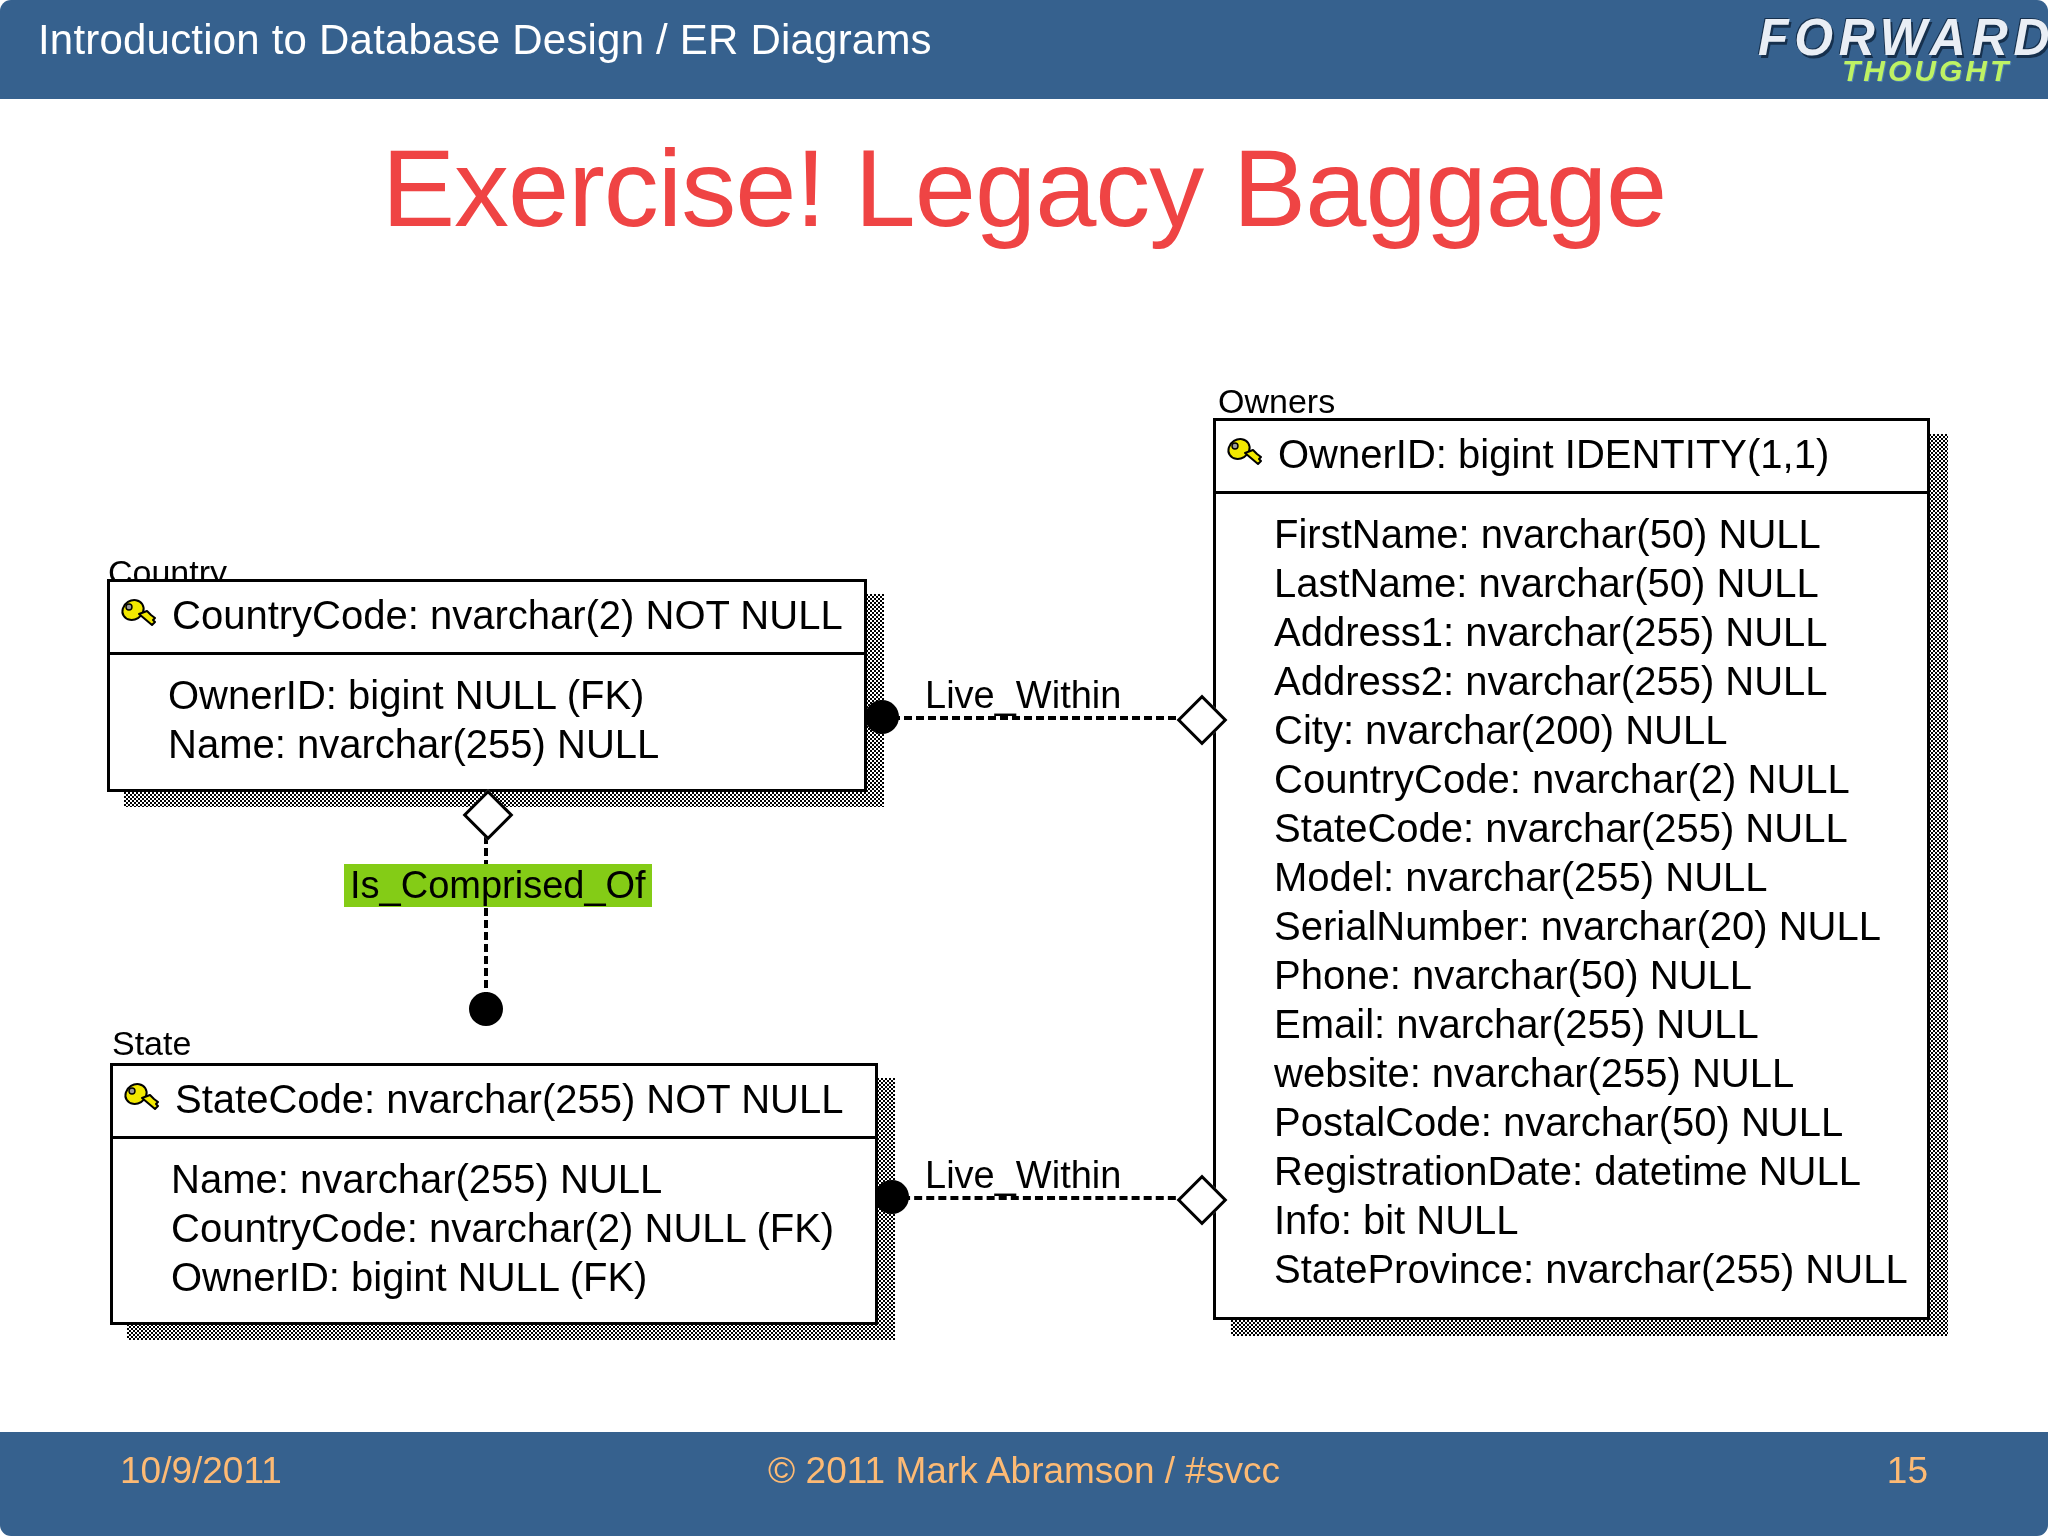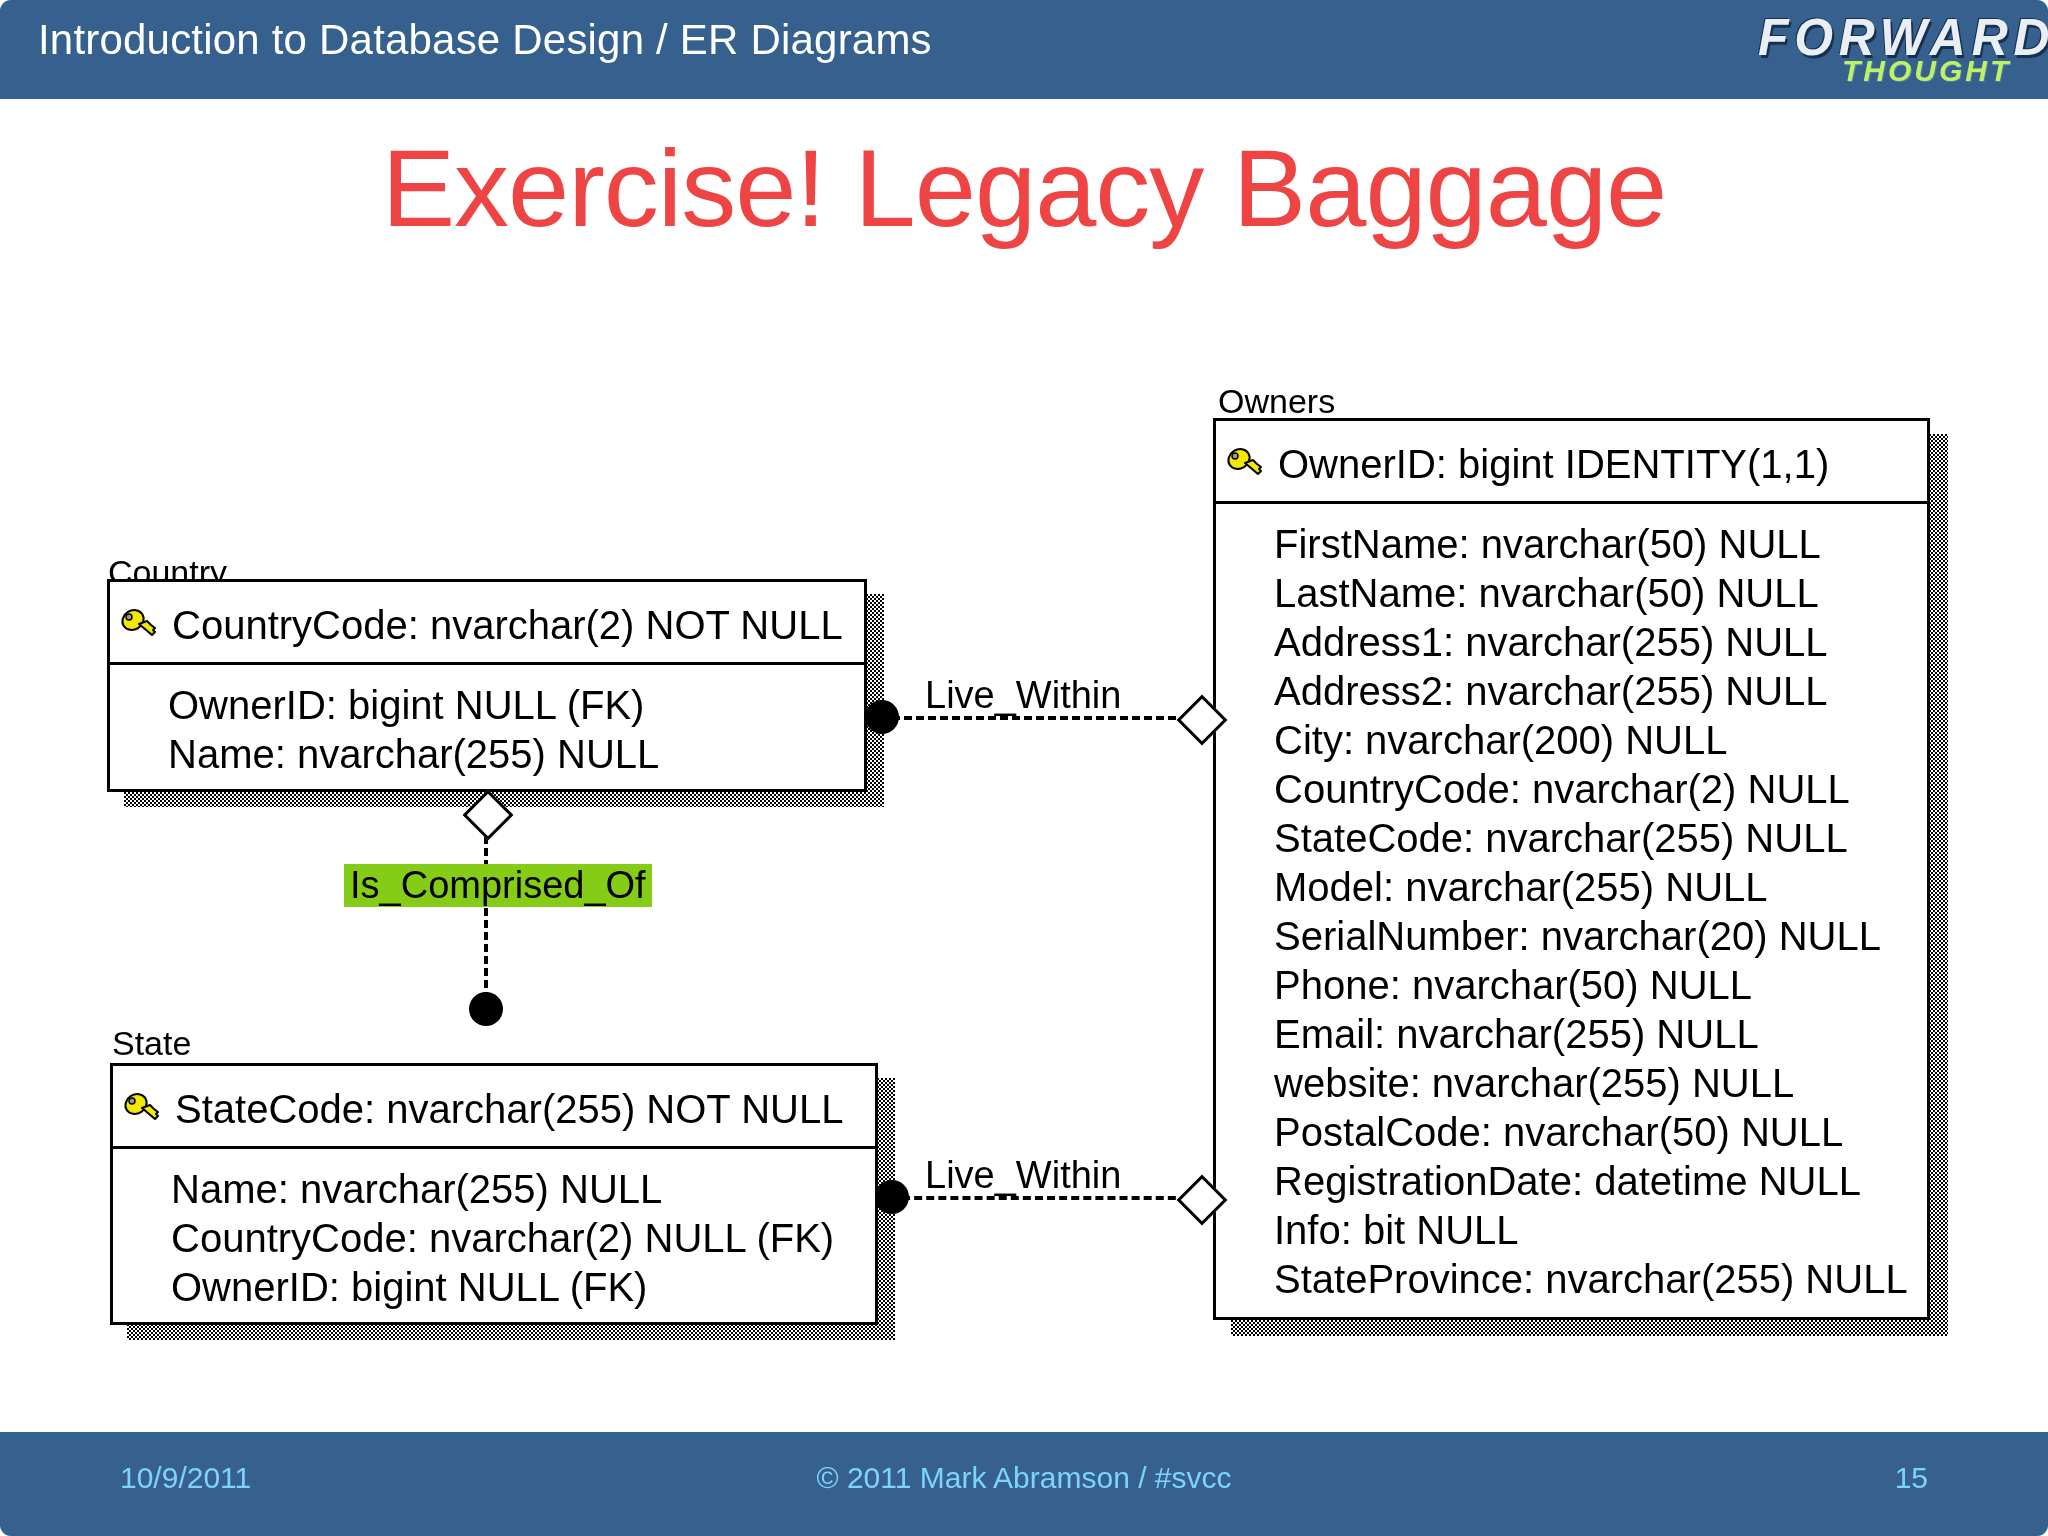--- a/index.html
+++ b/index.html
@@ -117,21 +117,21 @@
     position: absolute;
     font-size: 34px;
     color: #000000;
     white-space: nowrap;
     font-family: "Liberation Sans", sans-serif;
   }
   .pk-row {
     position: relative;
     box-sizing: border-box;
     border-bottom: 3px solid #000000;
-    padding: 20px 10px 14px 10px;
+    padding: 10px 10px 14px 10px;
     display: flex;
     align-items: center;
     gap: 14px;
   }
   .attr-block {
     padding: 16px 10px 18px 58px;
   }
   .attr-line {
     font-size: 40px;
     line-height: 49px;
@@ -199,23 +199,23 @@
   #footer-bar {
     position: absolute;
     left: 0;
     top: 1432px;
     width: 2048px;
     height: 104px;
     background: #36618E;
   }
   .footer-text {
     position: absolute;
-    top: 29px;
-    font-size: 30px;
-    color: #7dd3fc;
+    top: 18px;
+    font-size: 37px;
+    color: #fdba74;
     white-space: nowrap;
     font-family: "Liberation Sans", sans-serif;
   }
   #footer-date { left: 120px; }
   #footer-center { left: 0; width: 2048px; text-align: center; }
   #footer-page { right: 120px; }
 </style>
 </head>
 <body>
 

